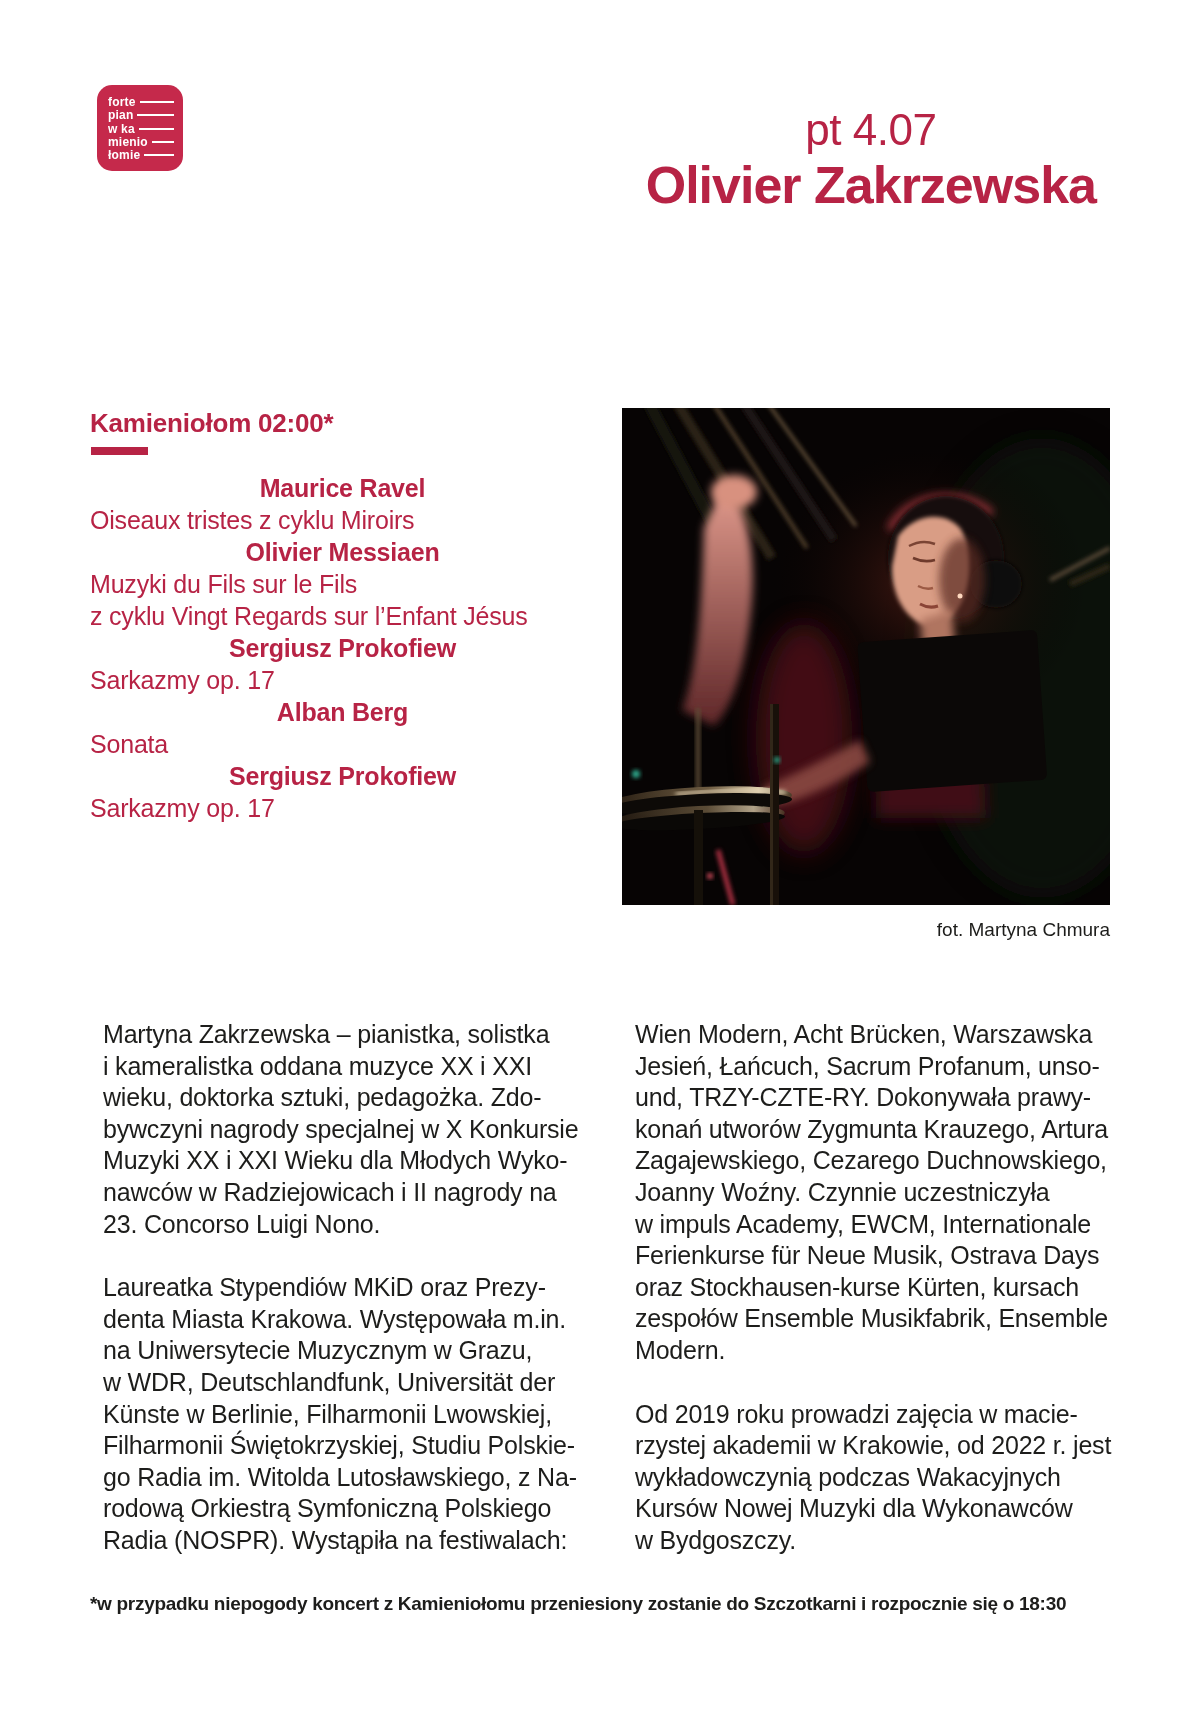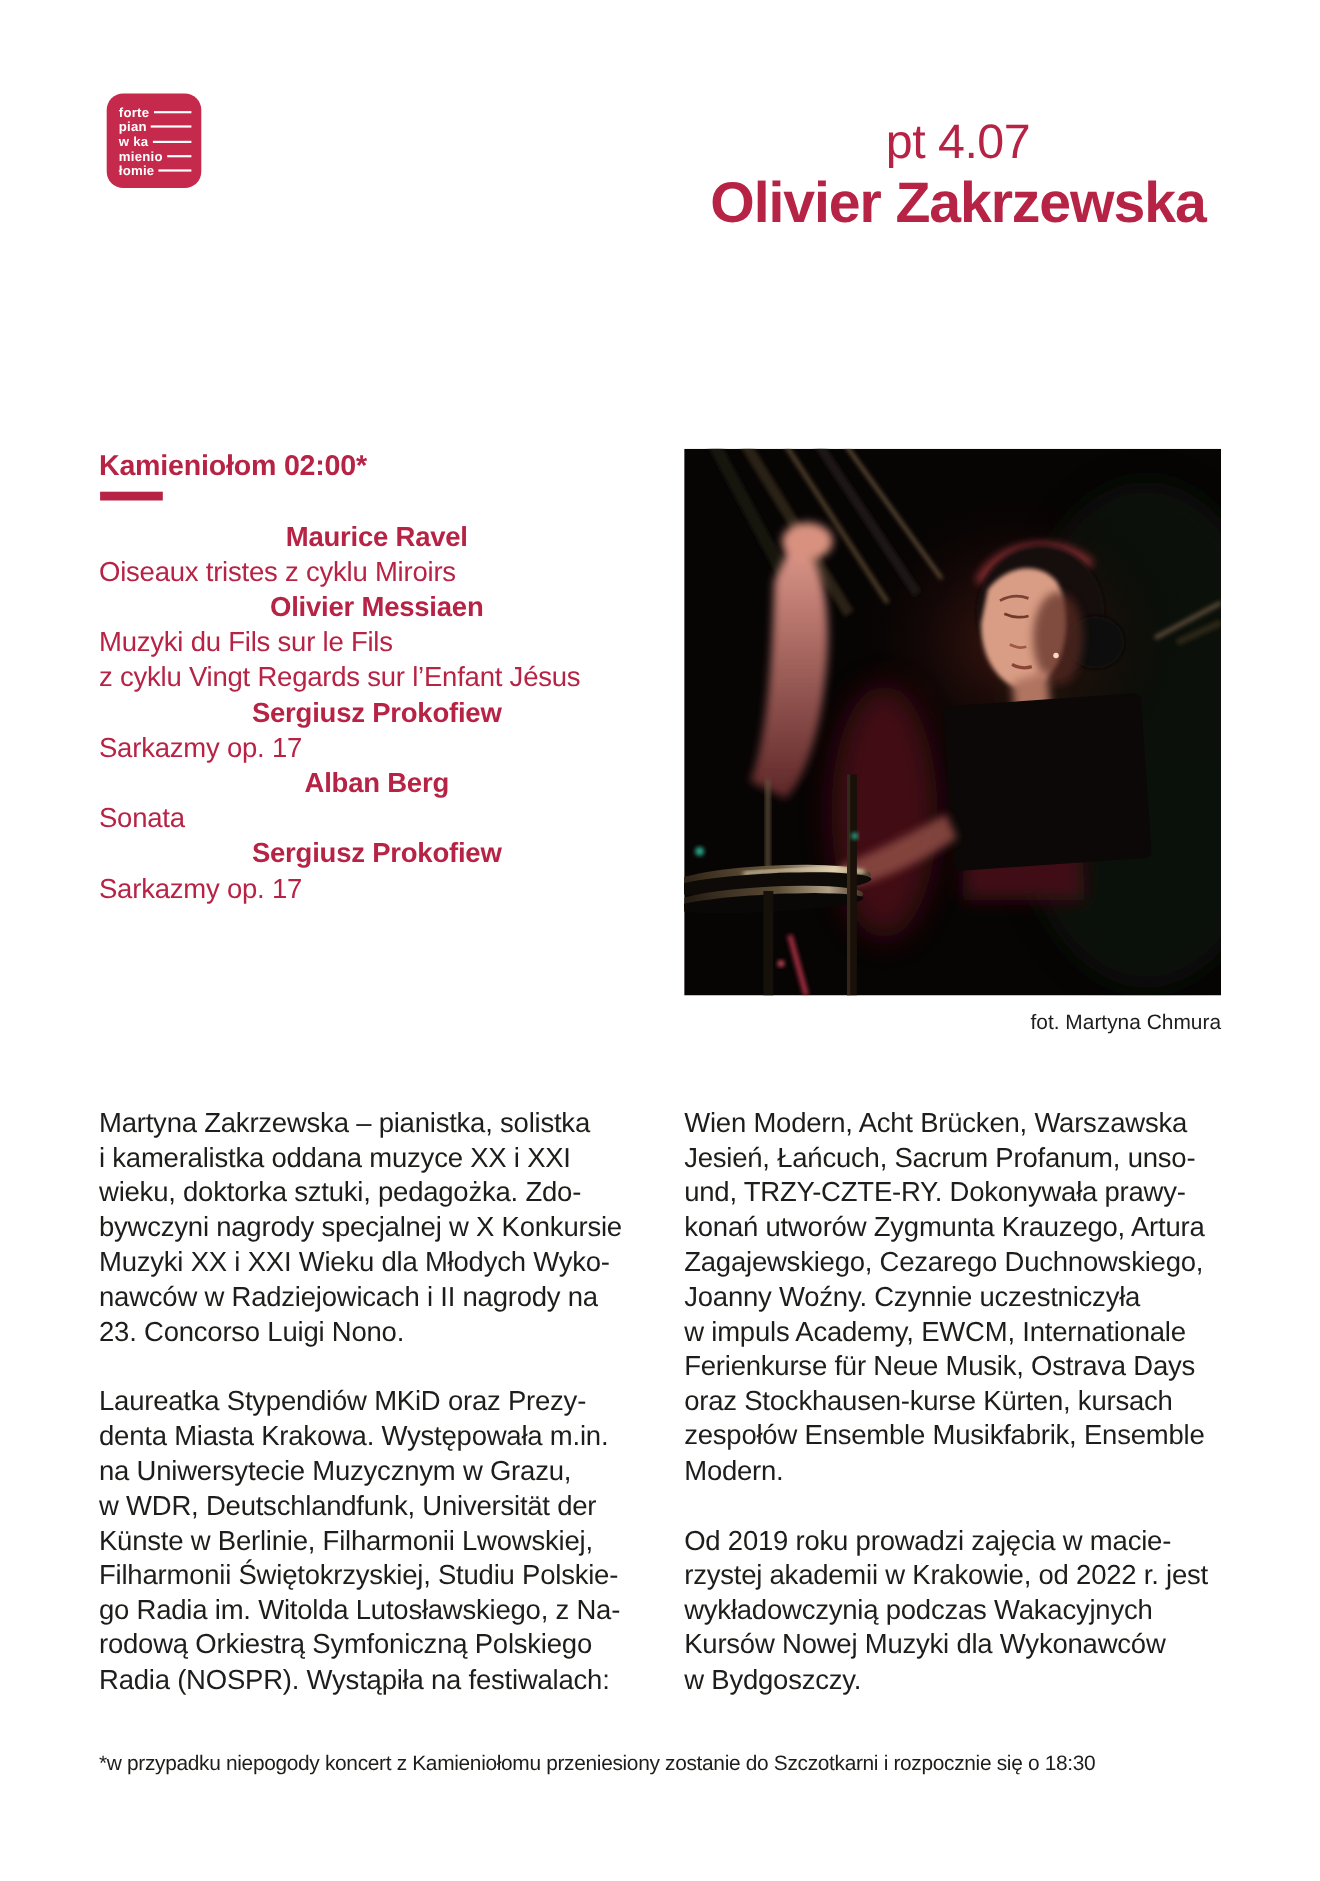--- a/index.html
+++ b/index.html
@@ -48,28 +48,28 @@
   .program .block2{margin-top:22px;}
   
   .photo{position:absolute;left:622px;top:408px;width:488px;height:629px;margin:0;}
   .photo svg{display:block;}
   .photo-caption{
     position:absolute;right:0;top:510px;width:488px;text-align:right;
     font-size:19px;line-height:23px;color:#1d1d1b;letter-spacing:0;
   }
   
   .bio{position:absolute;top:1006px;font-size:25px;line-height:31.6px;letter-spacing:-.2px;color:#1d1d1b;}
-  .bio p{margin:0;white-space:pre;}
+  .bio p{margin:13px;white-space:pre;}
   .bio p + p{margin-top:32px;}
   .bio-left{left:90px;width:510px;}
   .bio-right{left:622px;width:530px;}
   
   .footnote{
     position:absolute;left:90px;top:1592px;
-    font-size:19px;font-weight:400;line-height:24px;letter-spacing:-.3px;
+    font-size:19px;font-weight:700;line-height:24px;letter-spacing:-.3px;
     color:#1d1d1b;white-space:nowrap;
   }
 </style>
 </head>
 <body>
 
 <div class="page">
 
   <div class="logo">
     <div class="logo-row">

